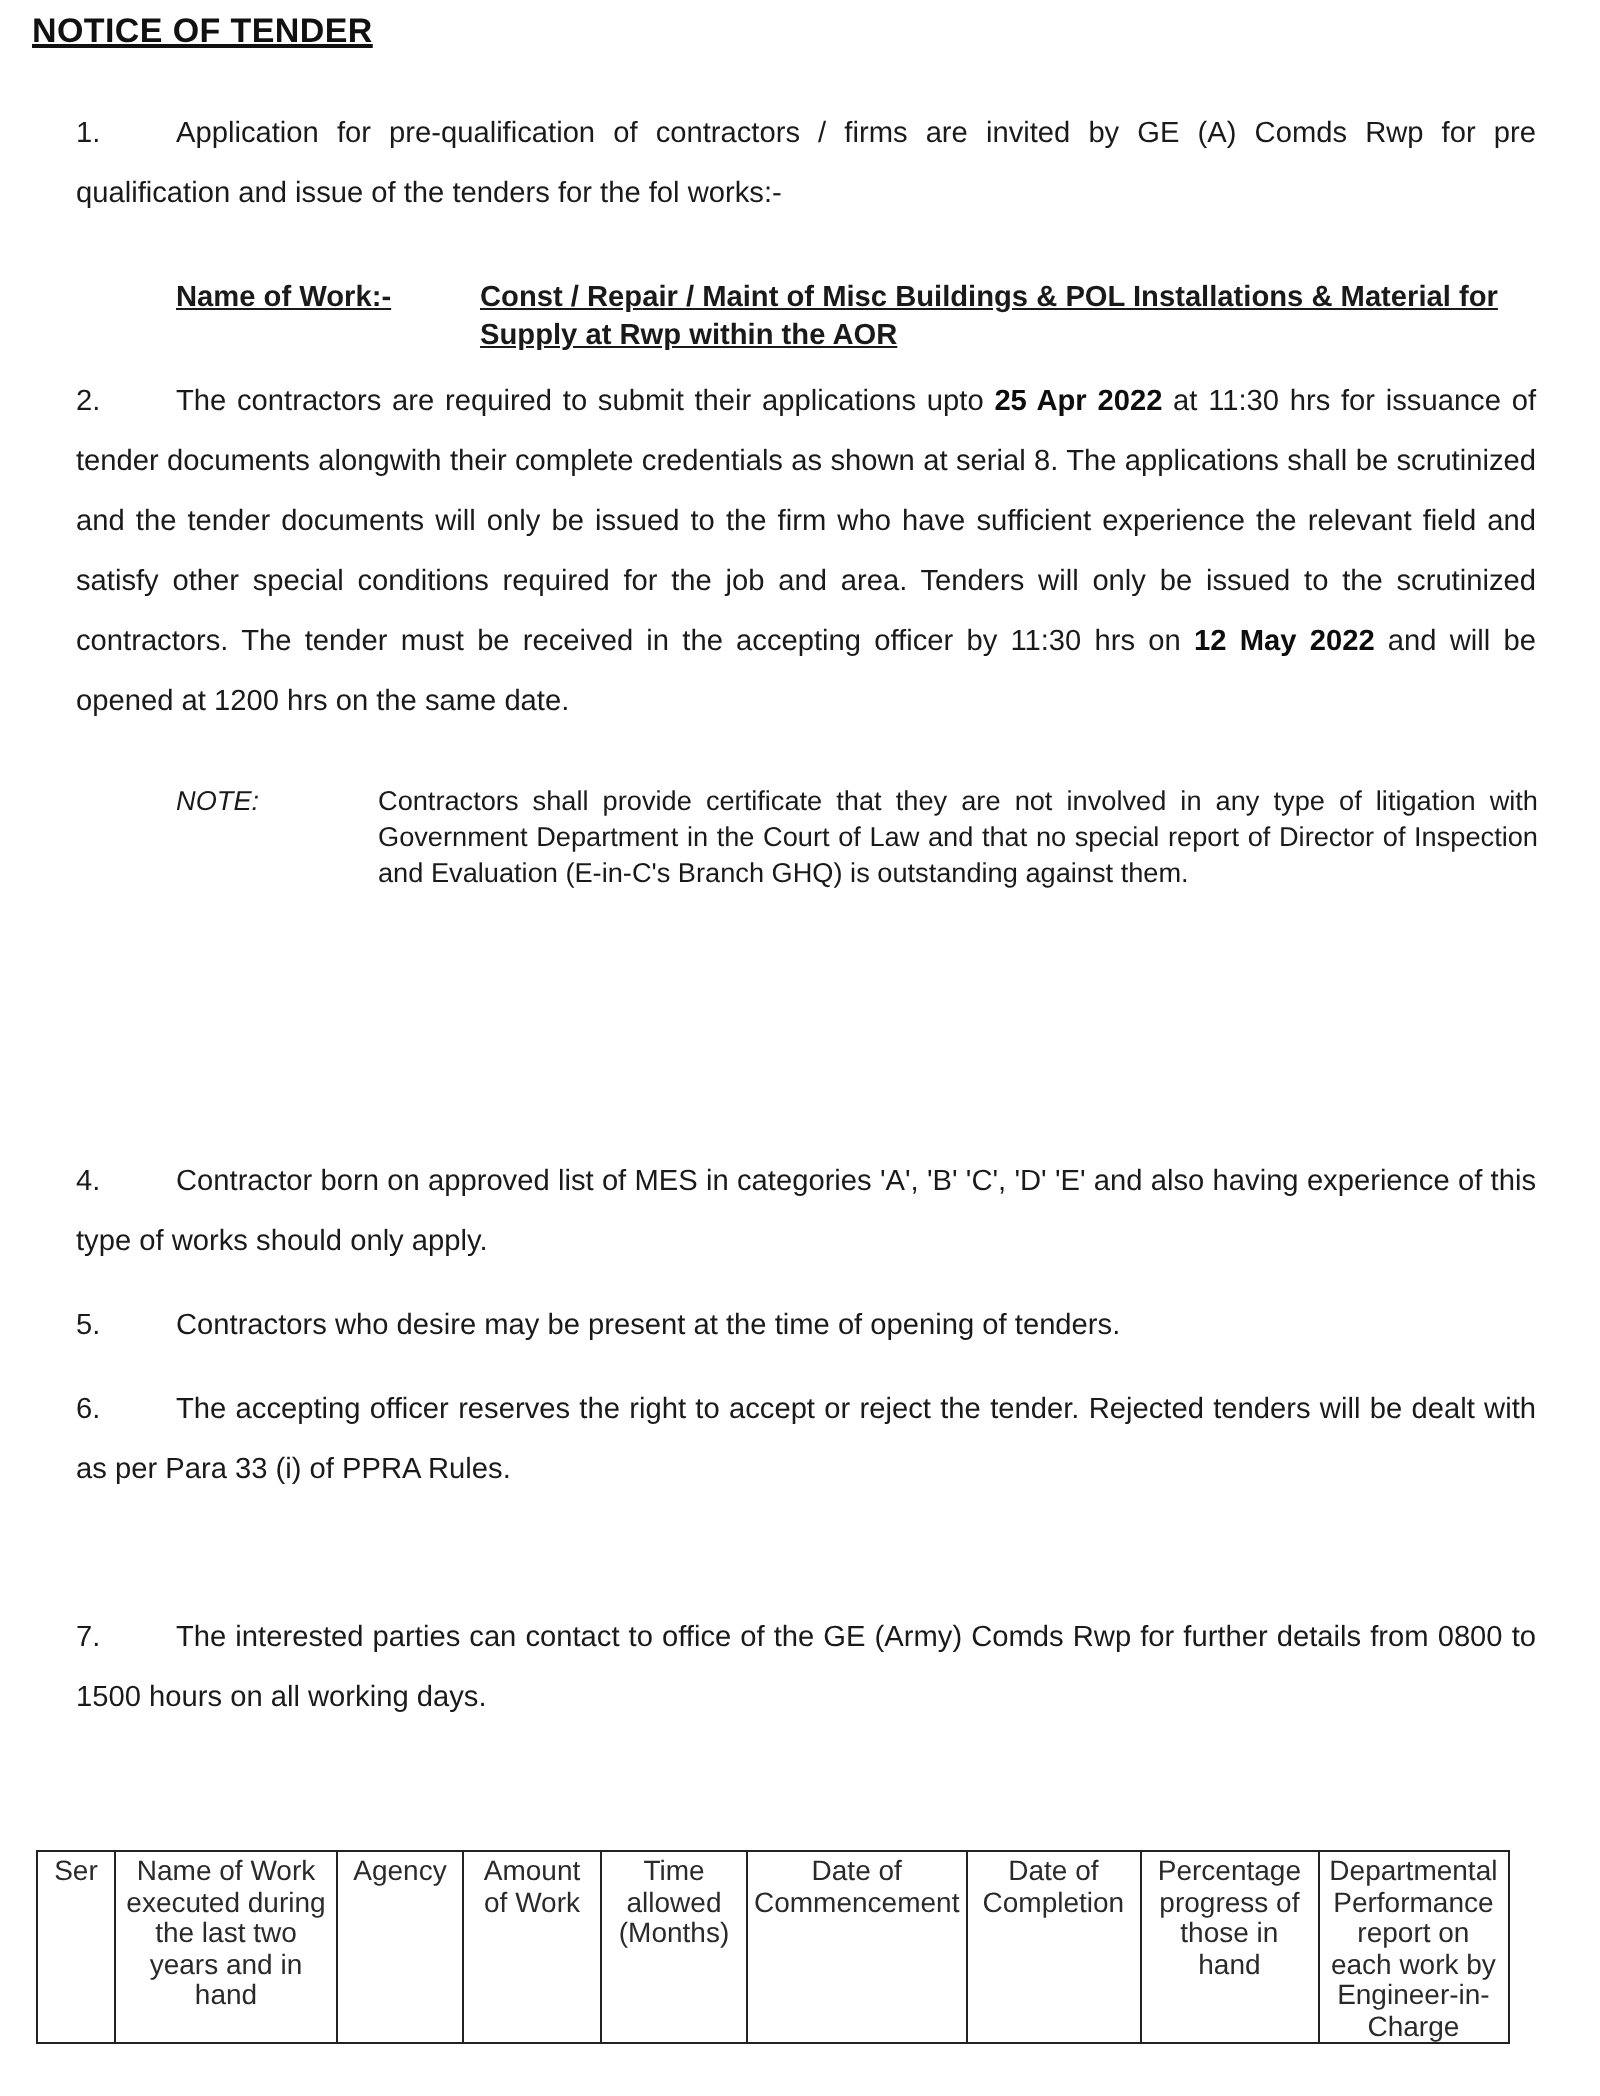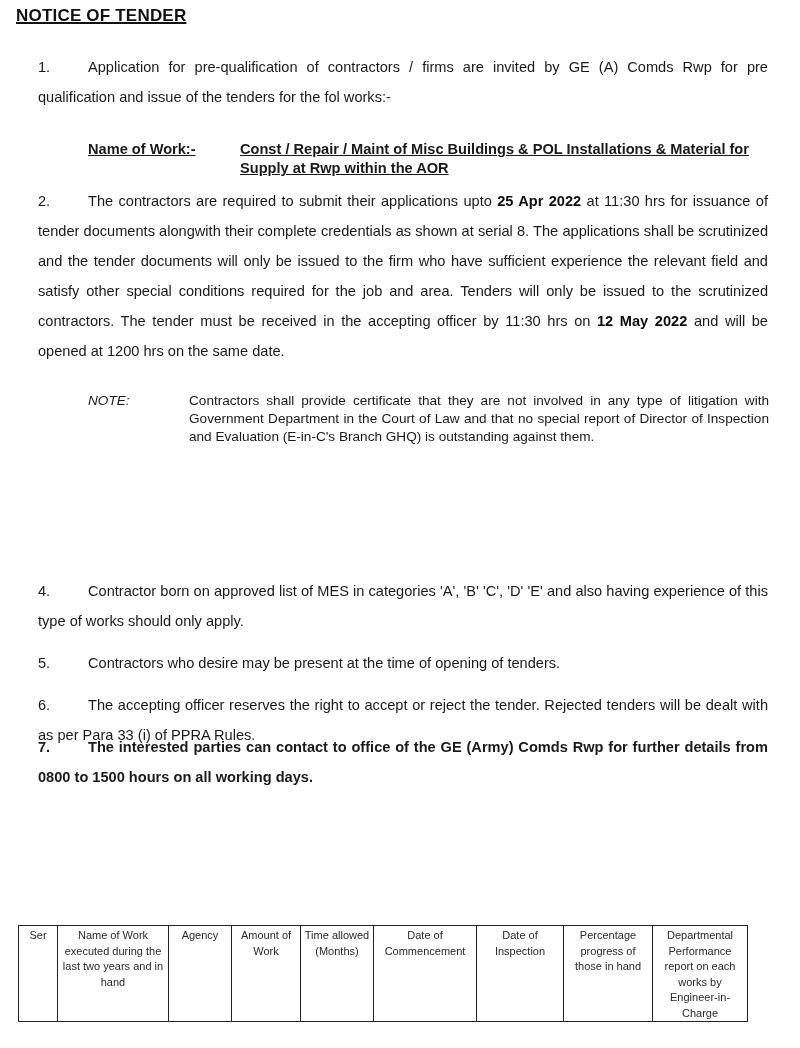--- a/index.html
+++ b/index.html
@@ -83,21 +83,21 @@
       width: 580px;
       text-align: justify;
       text-align-last: left;
     }
 
     .proforma {
       position: absolute;
       top: 925px;
       left: 18px;
       border-collapse: collapse;
-      font-size: 11px;
+      font-size: 14px;
       line-height: 15.5px;
       color: #2a2a2a;
     }
     .proforma th {
       border: 1.5px solid #222;
       font-weight: normal;
       vertical-align: top;
       text-align: center;
       padding: 2px 3px 0 3px;
       height: 92px;
@@ -143,34 +143,34 @@
   </div>
 
   <div class="para" style="top:648px;">
     <span class="num">5.</span><span>Contractors who desire may be present at the time of opening of tenders.</span>
   </div>
 
   <div class="para" style="top:690px;">
     <span class="num">6.</span><span>The accepting officer reserves the right to accept or reject the tender. Rejected tenders will be dealt with as per Para 33 (i) of PPRA Rules.</span>
   </div>
 
-  <div class="para" style="top:732px;font-weight:bold;">
+  <div class="para" style="top:804px;">
     <span class="num">7.</span><span>The interested parties can contact to office of the GE (Army) Comds Rwp for further details from 0800 to 1500 hours on all working days.</span>
   </div>
 
 
   <table class="proforma">
     <thead>
       <tr>
         <th class="c0">Ser</th>
         <th class="c1">Name of Work executed during the last two years and in hand</th>
         <th class="c2">Agency</th>
         <th class="c3">Amount of Work</th>
         <th class="c4">Time allowed (Months)</th>
         <th class="c5">Date of Commencement</th>
-        <th class="c6">Date of Inspection</th>
+        <th class="c6">Date of Completion</th>
         <th class="c7">Percentage progress of those in hand</th>
-        <th class="c8">Departmental Performance report on each works by Engineer-in-Charge</th>
+        <th class="c8">Departmental Performance report on each work by Engineer-in-Charge</th>
       </tr>
     </thead>
   </table>
 
 </div>
 
 </body></html>

